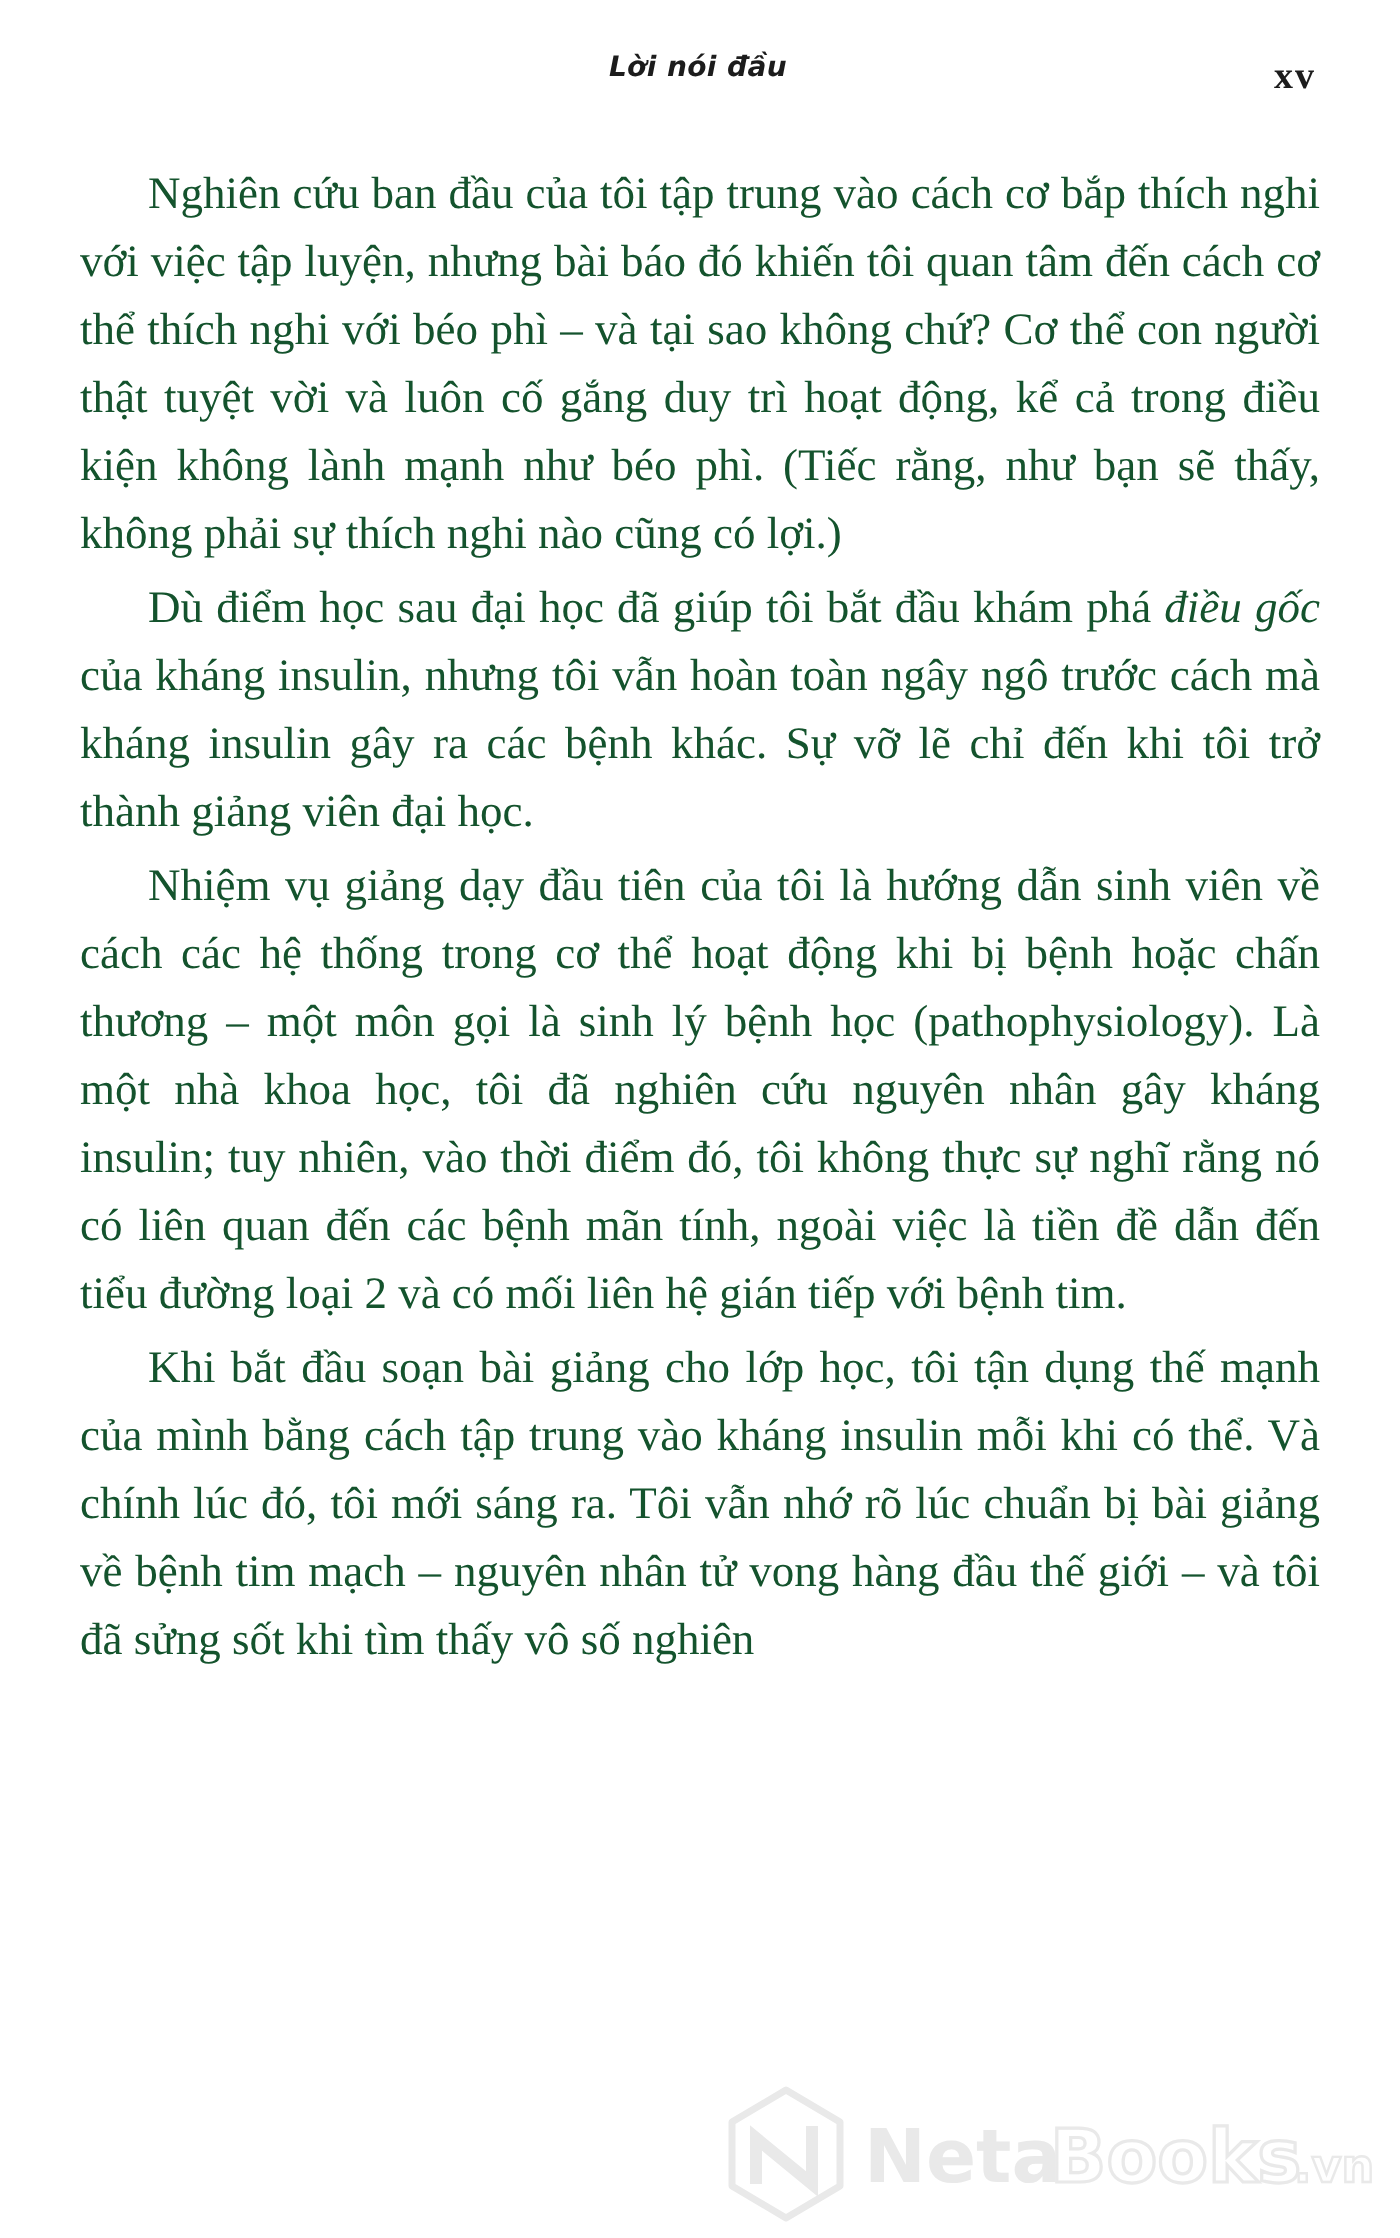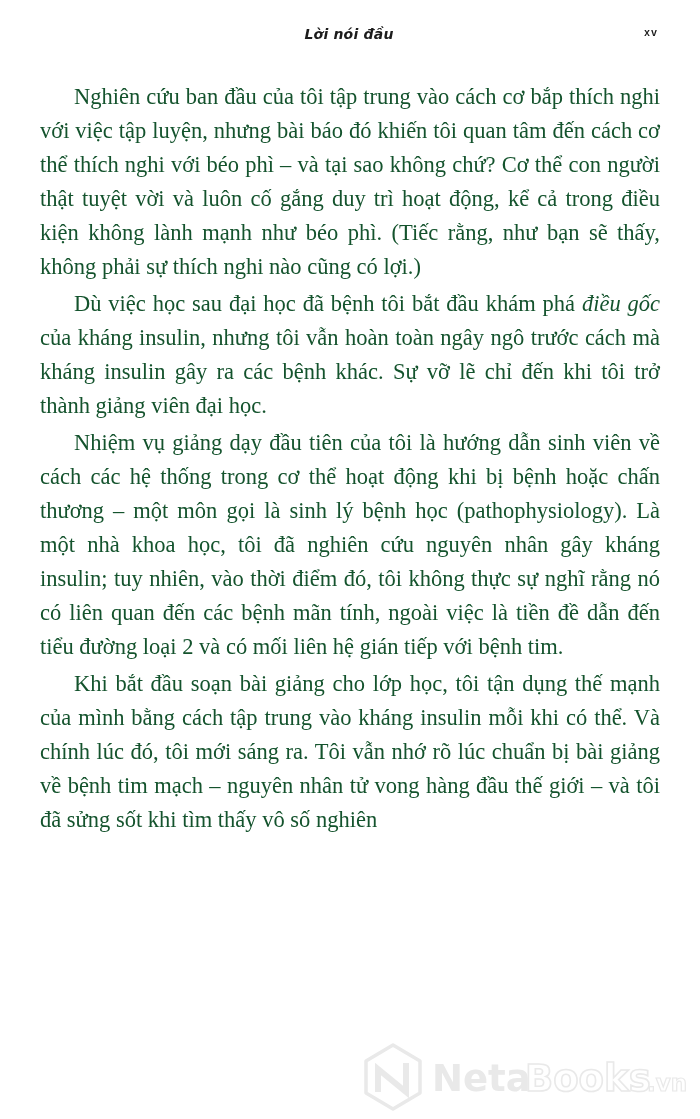--- a/index.html
+++ b/index.html
@@ -32,23 +32,23 @@
     font-style: italic;
     font-weight: bold;
     font-size: 14px;
     color: #1c1c1c;
     letter-spacing: 0.2px;
   }
   .page-number {
     position: absolute;
     right: 0;
     top: 2px;
-    font-family: Liberation Mono, monospace;
+    font-family: Liberation Serif, serif;
     font-weight: bold;
-    font-size: 10px;
+    font-size: 19px;
     color: #1c1c1c;
     letter-spacing: 1px;
     margin-left: 12px;
   }
   
   .page-body {
     position: absolute;
     top: 80px;
     left: 40px;
     right: 40px;
@@ -81,21 +81,21 @@
 
 <div class="book-page">
 
   <div class="running-head">
     <div class="running-head-title">Lời nói đầu</div>
     <div class="page-number">xv</div>
   </div>
 
   <div class="page-body">
     <p><span>Nghiên cứu ban đầu của tôi tập trung vào cách cơ bắp thích nghi với việc tập luyện, nhưng bài báo đó khiến tôi quan tâm đến cách cơ thể thích nghi với béo phì – và tại sao không chứ? Cơ thể con người thật tuyệt vời và luôn cố gắng duy trì hoạt động, kể cả trong điều kiện không lành mạnh như béo phì. (Tiếc rằng, như bạn sẽ thấy, không phải sự thích nghi nào cũng có lợi.)</span></p>
-    <p><span>Dù việc học sau đại học đã bệnh tôi bắt đầu khám phá </span><em>điều gốc</em><span> của kháng insulin, nhưng tôi vẫn hoàn toàn ngây ngô trước cách mà kháng insulin gây ra các bệnh khác. Sự vỡ lẽ chỉ đến khi tôi trở thành giảng viên đại học.</span></p>
+    <p><span>Dù điểm học sau đại học đã giúp tôi bắt đầu khám phá </span><em>điều gốc</em><span> của kháng insulin, nhưng tôi vẫn hoàn toàn ngây ngô trước cách mà kháng insulin gây ra các bệnh khác. Sự vỡ lẽ chỉ đến khi tôi trở thành giảng viên đại học.</span></p>
     <p><span>Nhiệm vụ giảng dạy đầu tiên của tôi là hướng dẫn sinh viên về cách các hệ thống trong cơ thể hoạt động khi bị bệnh hoặc chấn thương – một môn gọi là sinh lý bệnh học (pathophysiology). Là một nhà khoa học, tôi đã nghiên cứu nguyên nhân gây kháng insulin; tuy nhiên, vào thời điểm đó, tôi không thực sự nghĩ rằng nó có liên quan đến các bệnh mãn tính, ngoài việc là tiền đề dẫn đến tiểu đường loại 2 và có mối liên hệ gián tiếp với bệnh tim.</span></p>
     <p><span>Khi bắt đầu soạn bài giảng cho lớp học, tôi tận dụng thế mạnh của mình bằng cách tập trung vào kháng insulin mỗi khi có thể. Và chính lúc đó, tôi mới sáng ra. Tôi vẫn nhớ rõ lúc chuẩn bị bài giảng về bệnh tim mạch – nguyên nhân tử vong hàng đầu thế giới – và tôi đã sửng sốt khi tìm thấy vô số nghiên</span></p>
   </div>
 
   <div class="watermark">
     <svg width="336" height="70" viewBox="0 0 336 70" font-family="DejaVu Sans, Liberation Sans, sans-serif">
 
       <g>
         <polygon points="31,3 58,19 58,51 31,67 4,51 4,19" fill="none" stroke="#e9e9e9" stroke-width="3.5" stroke-linejoin="round"></polygon>
         <path d="M16,50 L16,27 L44,50 L44,21" fill="none" stroke="#e9e9e9" stroke-width="6" stroke-linejoin="miter"></path>

